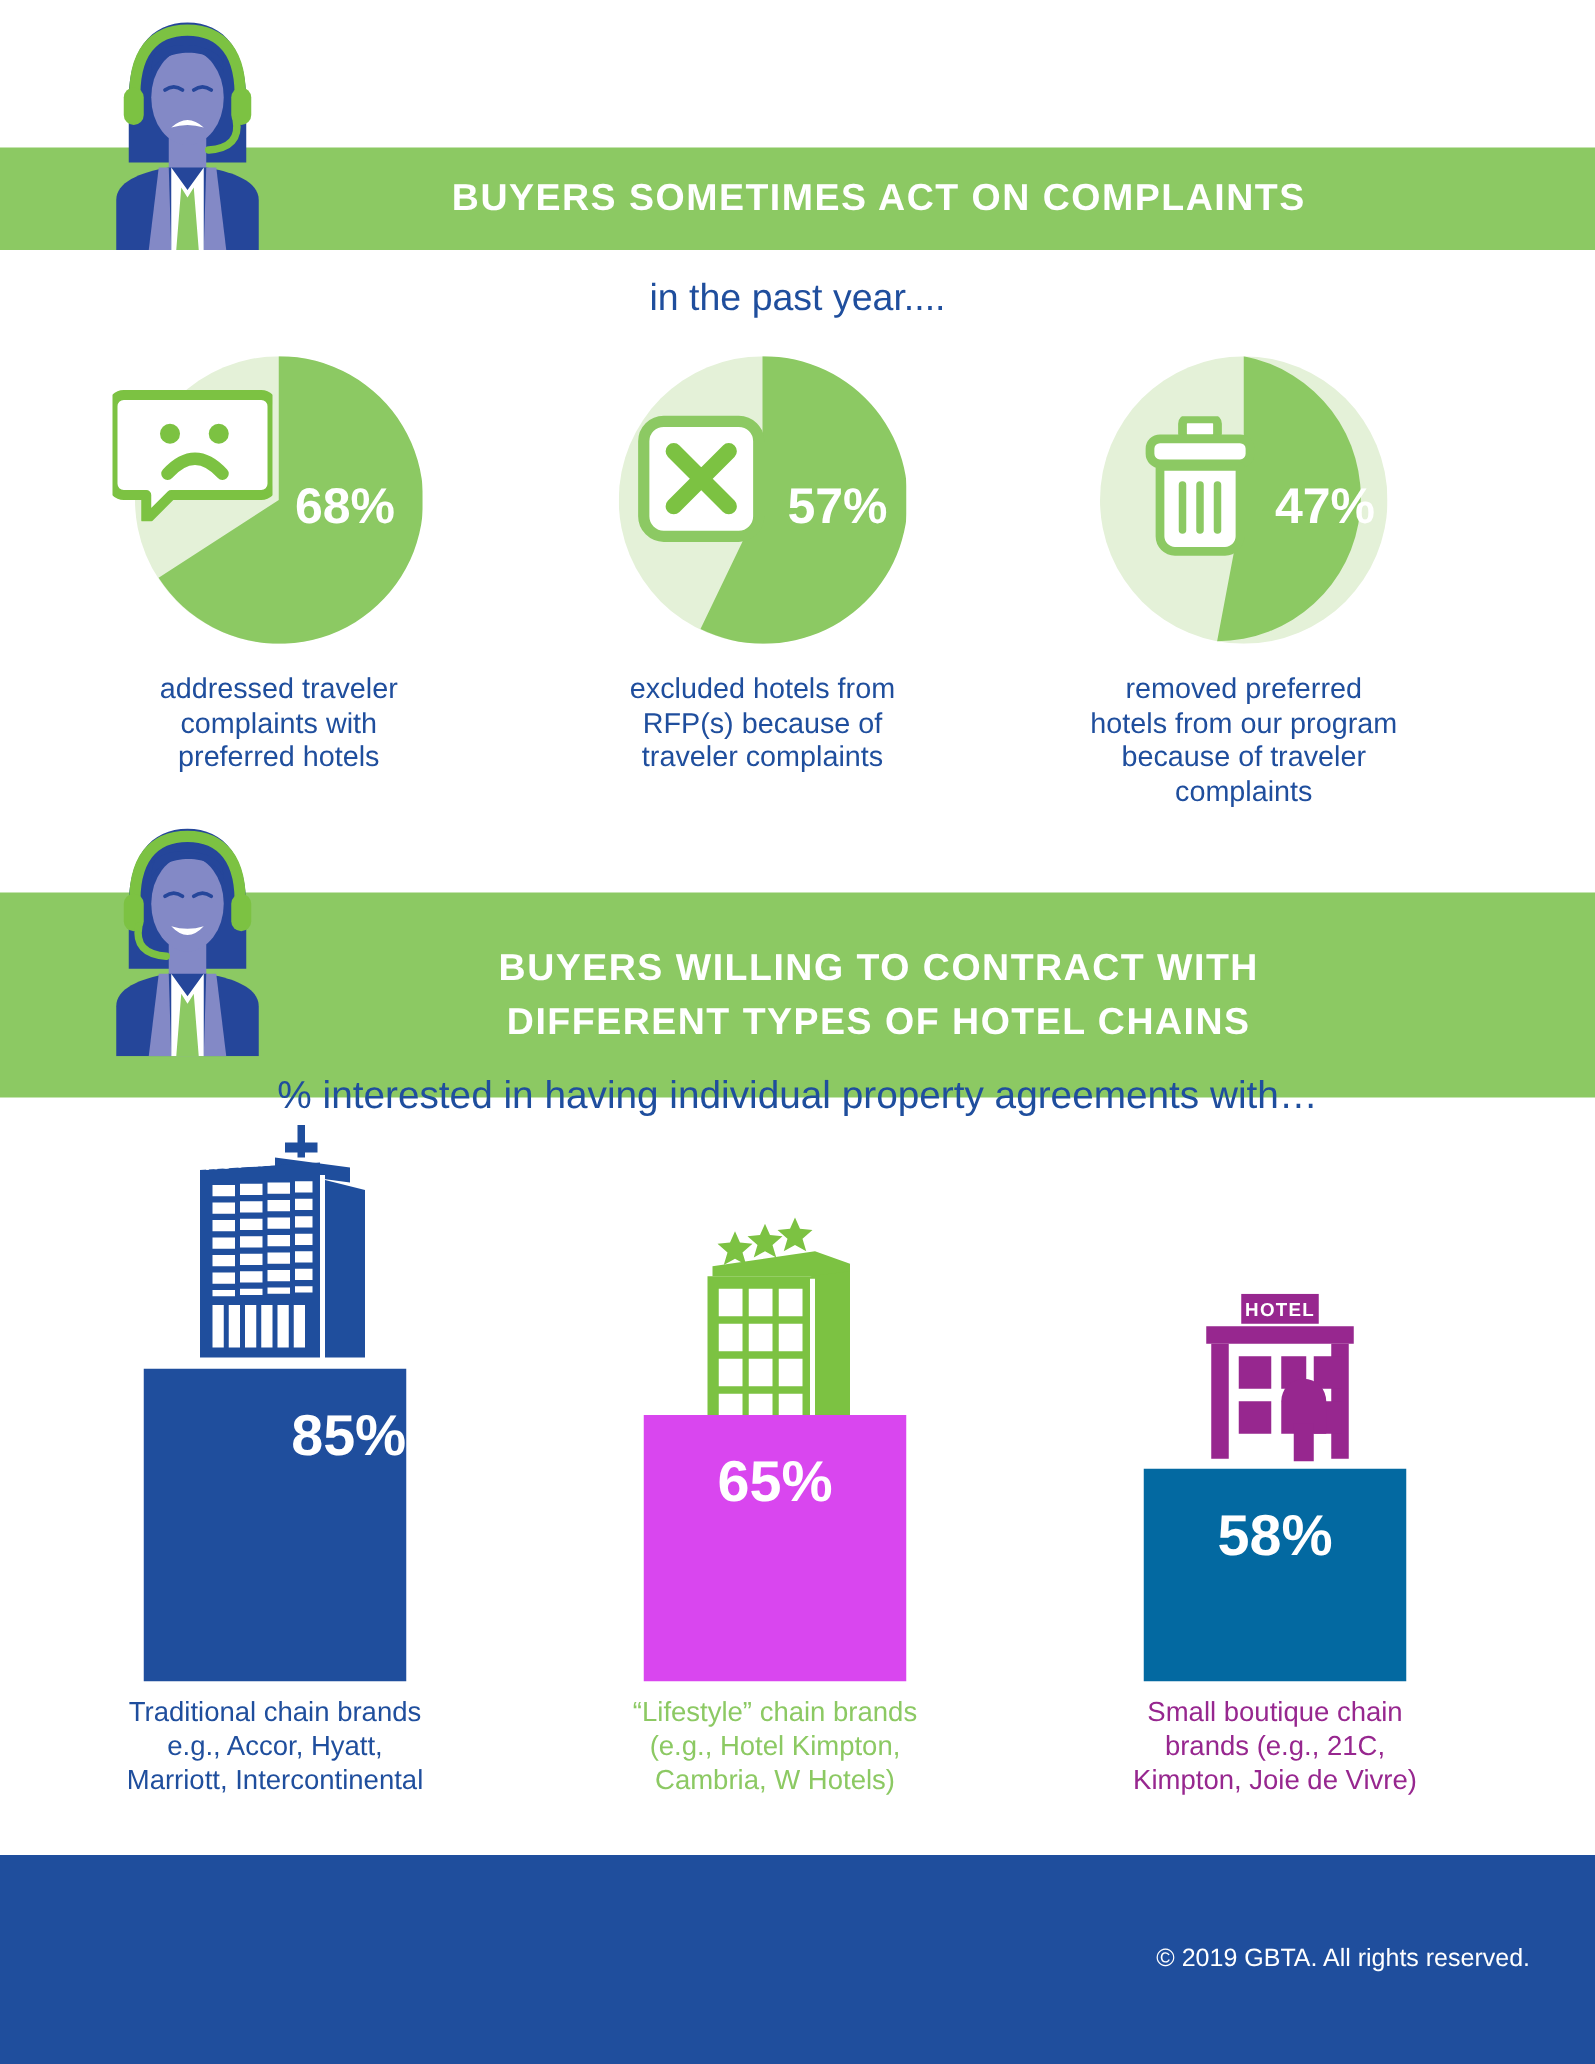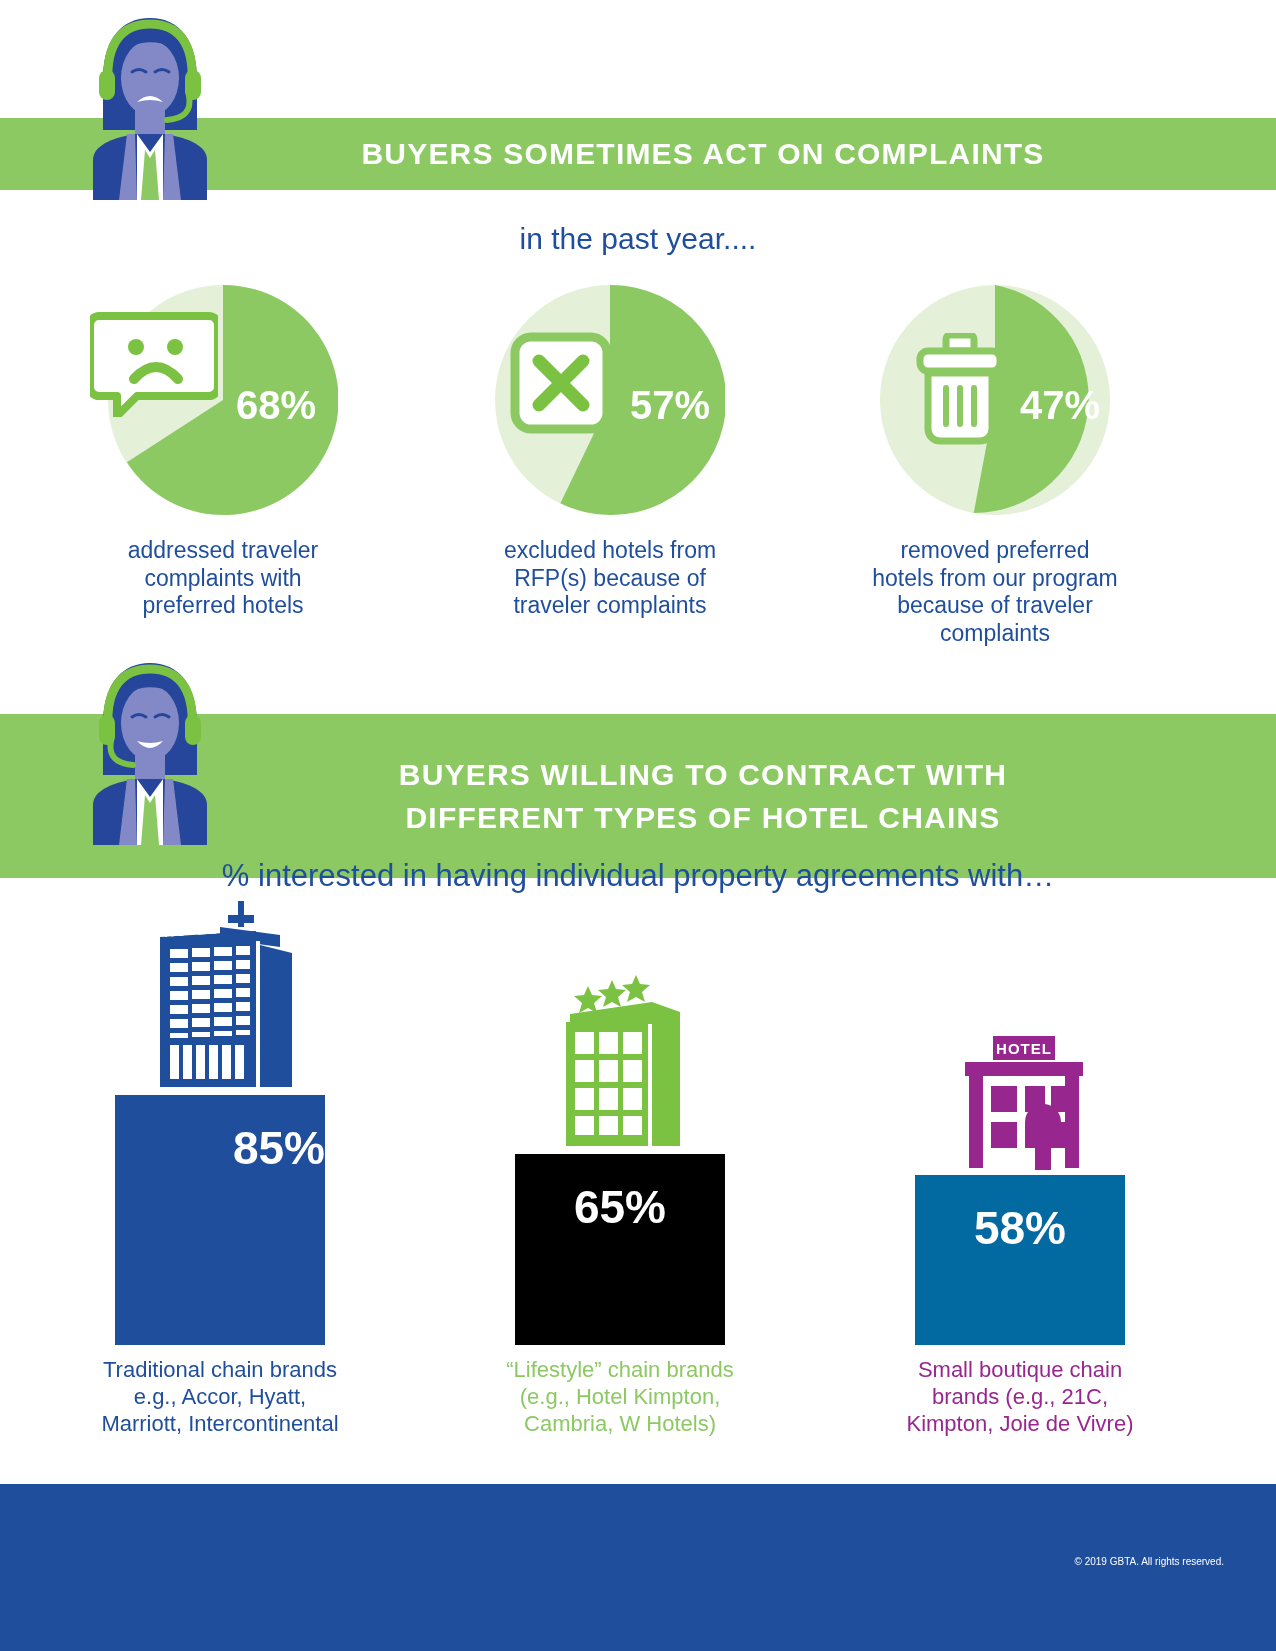--- a/index.html
+++ b/index.html
@@ -22,21 +22,21 @@
     color:#ffffff;
     font-weight:bold;
     font-size:30px;
     letter-spacing:1.2px;
     text-align:center;
     line-height:1.45;
     padding-left:130px;
     text-transform:uppercase;
     font-family:"Liberation Sans", sans-serif;
   }
-  #banner-1{top:118px;height:72px;}
+  #banner-1{top:118px;height:82px;}
   #banner-2{top:714px;height:164px;}
 
   
   .avatar{position:absolute;width:150px;height:190px;}
   #avatar-1{left:75px;top:10px;}
   #avatar-2{left:75px;top:655px;}
 
   
   .subtitle{
     position:absolute;left:0;width:1276px;text-align:center;
@@ -82,21 +82,21 @@
     margin-top:12px;font-size:22px;line-height:1.22;
   }
 
   
   #footer{
     position:absolute;left:0;top:1484px;width:1276px;height:167px;
     background:#1f4e9d;
   }
   #footer-text{
     position:absolute;right:52px;top:72px;
-    color:#ffffff;font-size:10px;
+    color:#ffffff;font-size:20px;
   }
 </style>
 </head>
 <body>
 
 <div class="banner" id="banner-1">
   <div class="banner-title">BUYERS SOMETIMES ACT ON COMPLAINTS</div>
 </div>
 
 <div class="avatar" id="avatar-1">
@@ -344,21 +344,21 @@
             <rect x="45" y="118" width="19" height="22"></rect>
               <rect x="69" y="118" width="19" height="22"></rect>
               <rect x="93" y="118" width="19" height="22"></rect>
             <rect x="45" y="146" width="19" height="19"></rect>
               <rect x="69" y="146" width="19" height="19"></rect>
               <rect x="93" y="146" width="19" height="19"></rect>
             <rect x="118" y="54" width="4" height="122"></rect>
           </g>
         </svg>
       </div>
-      <div class="bar-rect" style="height:191px;background:#000000;">
+      <div class="bar-rect" style="height:213px;background:#d946ef;">
         <div class="bar-pct">65%</div>
       </div>
     </div>
     <div class="bar-caption" style="color:#8cc963;">
       <div>“Lifestyle” chain brands</div>
       <div>(e.g., Hotel Kimpton,</div>
       <div>Cambria, W Hotels)</div>
     </div>
   </div>
 

